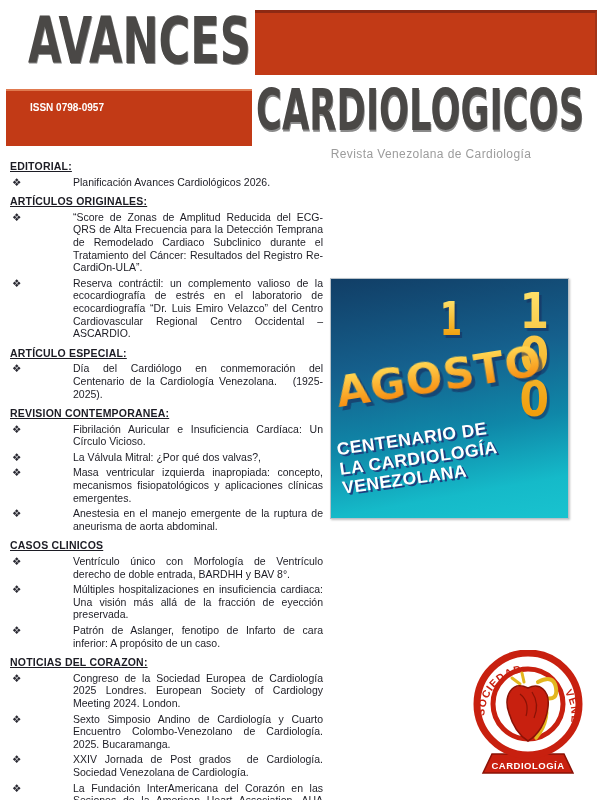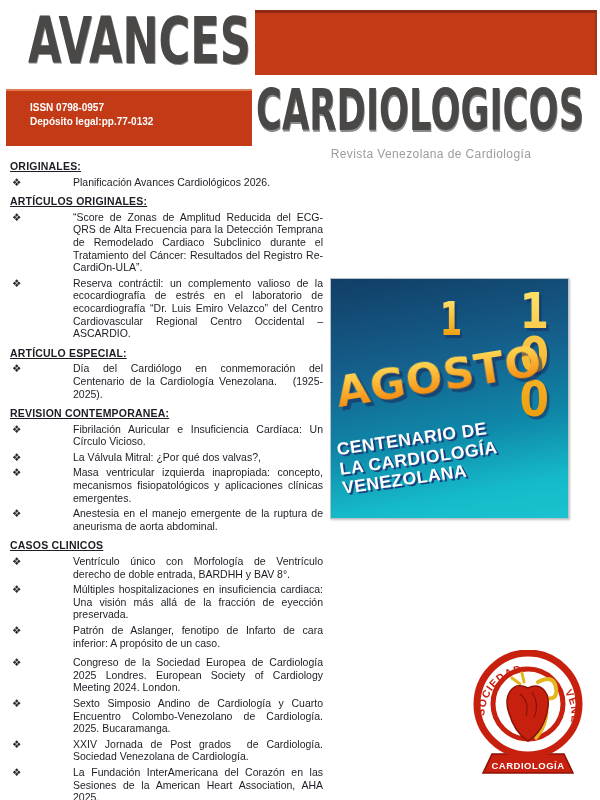--- a/index.html
+++ b/index.html
@@ -58,32 +58,31 @@
 </head>
 <body>
 
 <div class="page">
 
   <div class="title-avances">AVANCES</div>
   <div class="red-rect"></div>
 
   <div class="issn-bar">
     <div>ISSN 0798-0957</div>
-    <div>Depósito legal:pp.77-0132</div>
   </div>
   <div class="title-cardio">CARDIOLOGICOS</div>
 
   <div class="subtitle">
     <div>Revista Venezolana de Cardiología</div>
   </div>
 
   <div class="toc">
 
     <div class="sec">
-      <div class="sec-h">ORIGINALES:</div>
+      <div class="sec-h">EDITORIAL:</div>
       <div class="item">
         <span class="blt">❖</span>
         <span class="itx">Planificación Avances Cardiológicos 2026.</span>
       </div>
     </div>
 
     <div class="sec">
       <div class="sec-h">ARTÍCULOS ORIGINALES:</div>
       <div class="item">
         <span class="blt">❖</span>
@@ -133,20 +132,21 @@
         <span class="blt">❖</span>
         <span class="itx">Múltiples hospitalizaciones en insuficiencia cardiaca: Una visión más allá de la fracción de eyección preservada.</span>
       </div>
       <div class="item">
         <span class="blt">❖</span>
         <span class="itx">Patrón de Aslanger, fenotipo de Infarto de cara inferior: A propósito de un caso.</span>
       </div>
     </div>
 
     <div class="sec">
+      <div class="sec-h">NOTICIAS DEL CORAZON:</div>
       <div class="item">
         <span class="blt">❖</span>
         <span class="itx">Congreso de la Sociedad Europea de Cardiología 2025 Londres. European Society of Cardiology Meeting 2024. London.</span>
       </div>
       <div class="item">
         <span class="blt">❖</span>
         <span class="itx">Sexto Simposio Andino de Cardiología y Cuarto Encuentro Colombo-Venezolano de Cardiología. 2025. Bucaramanga.</span>
       </div>
       <div class="item">
         <span class="blt">❖</span>

